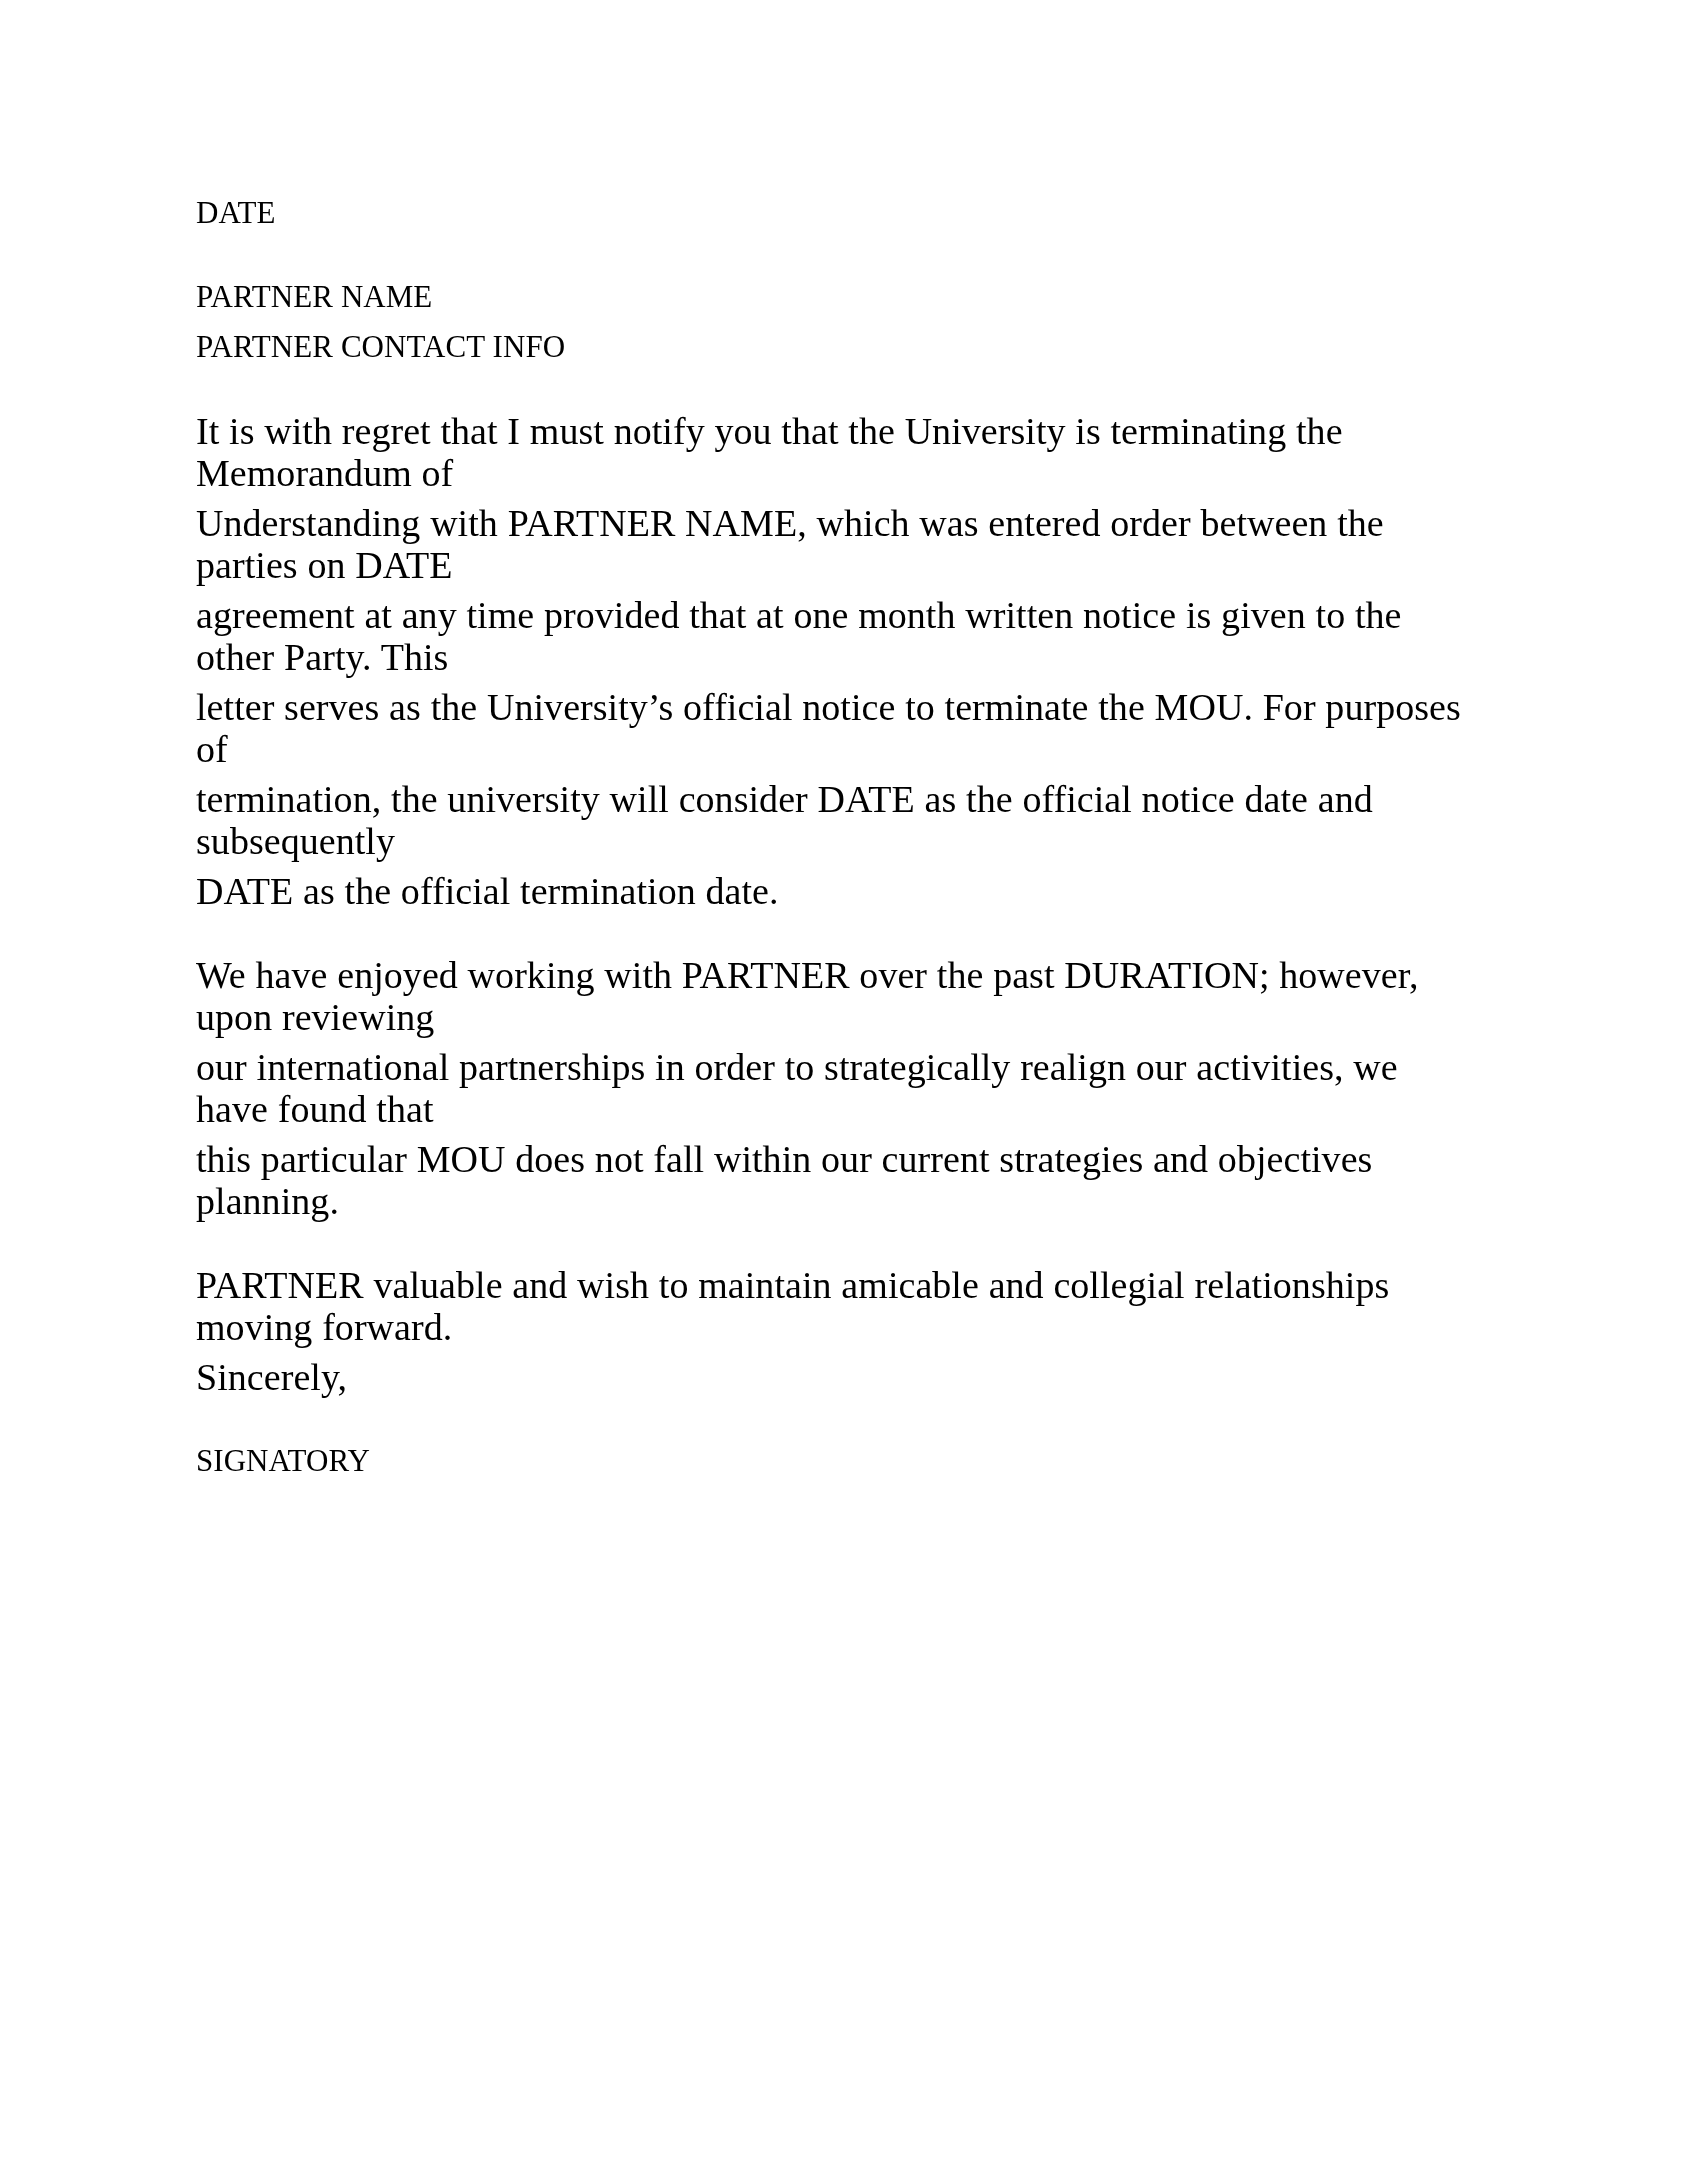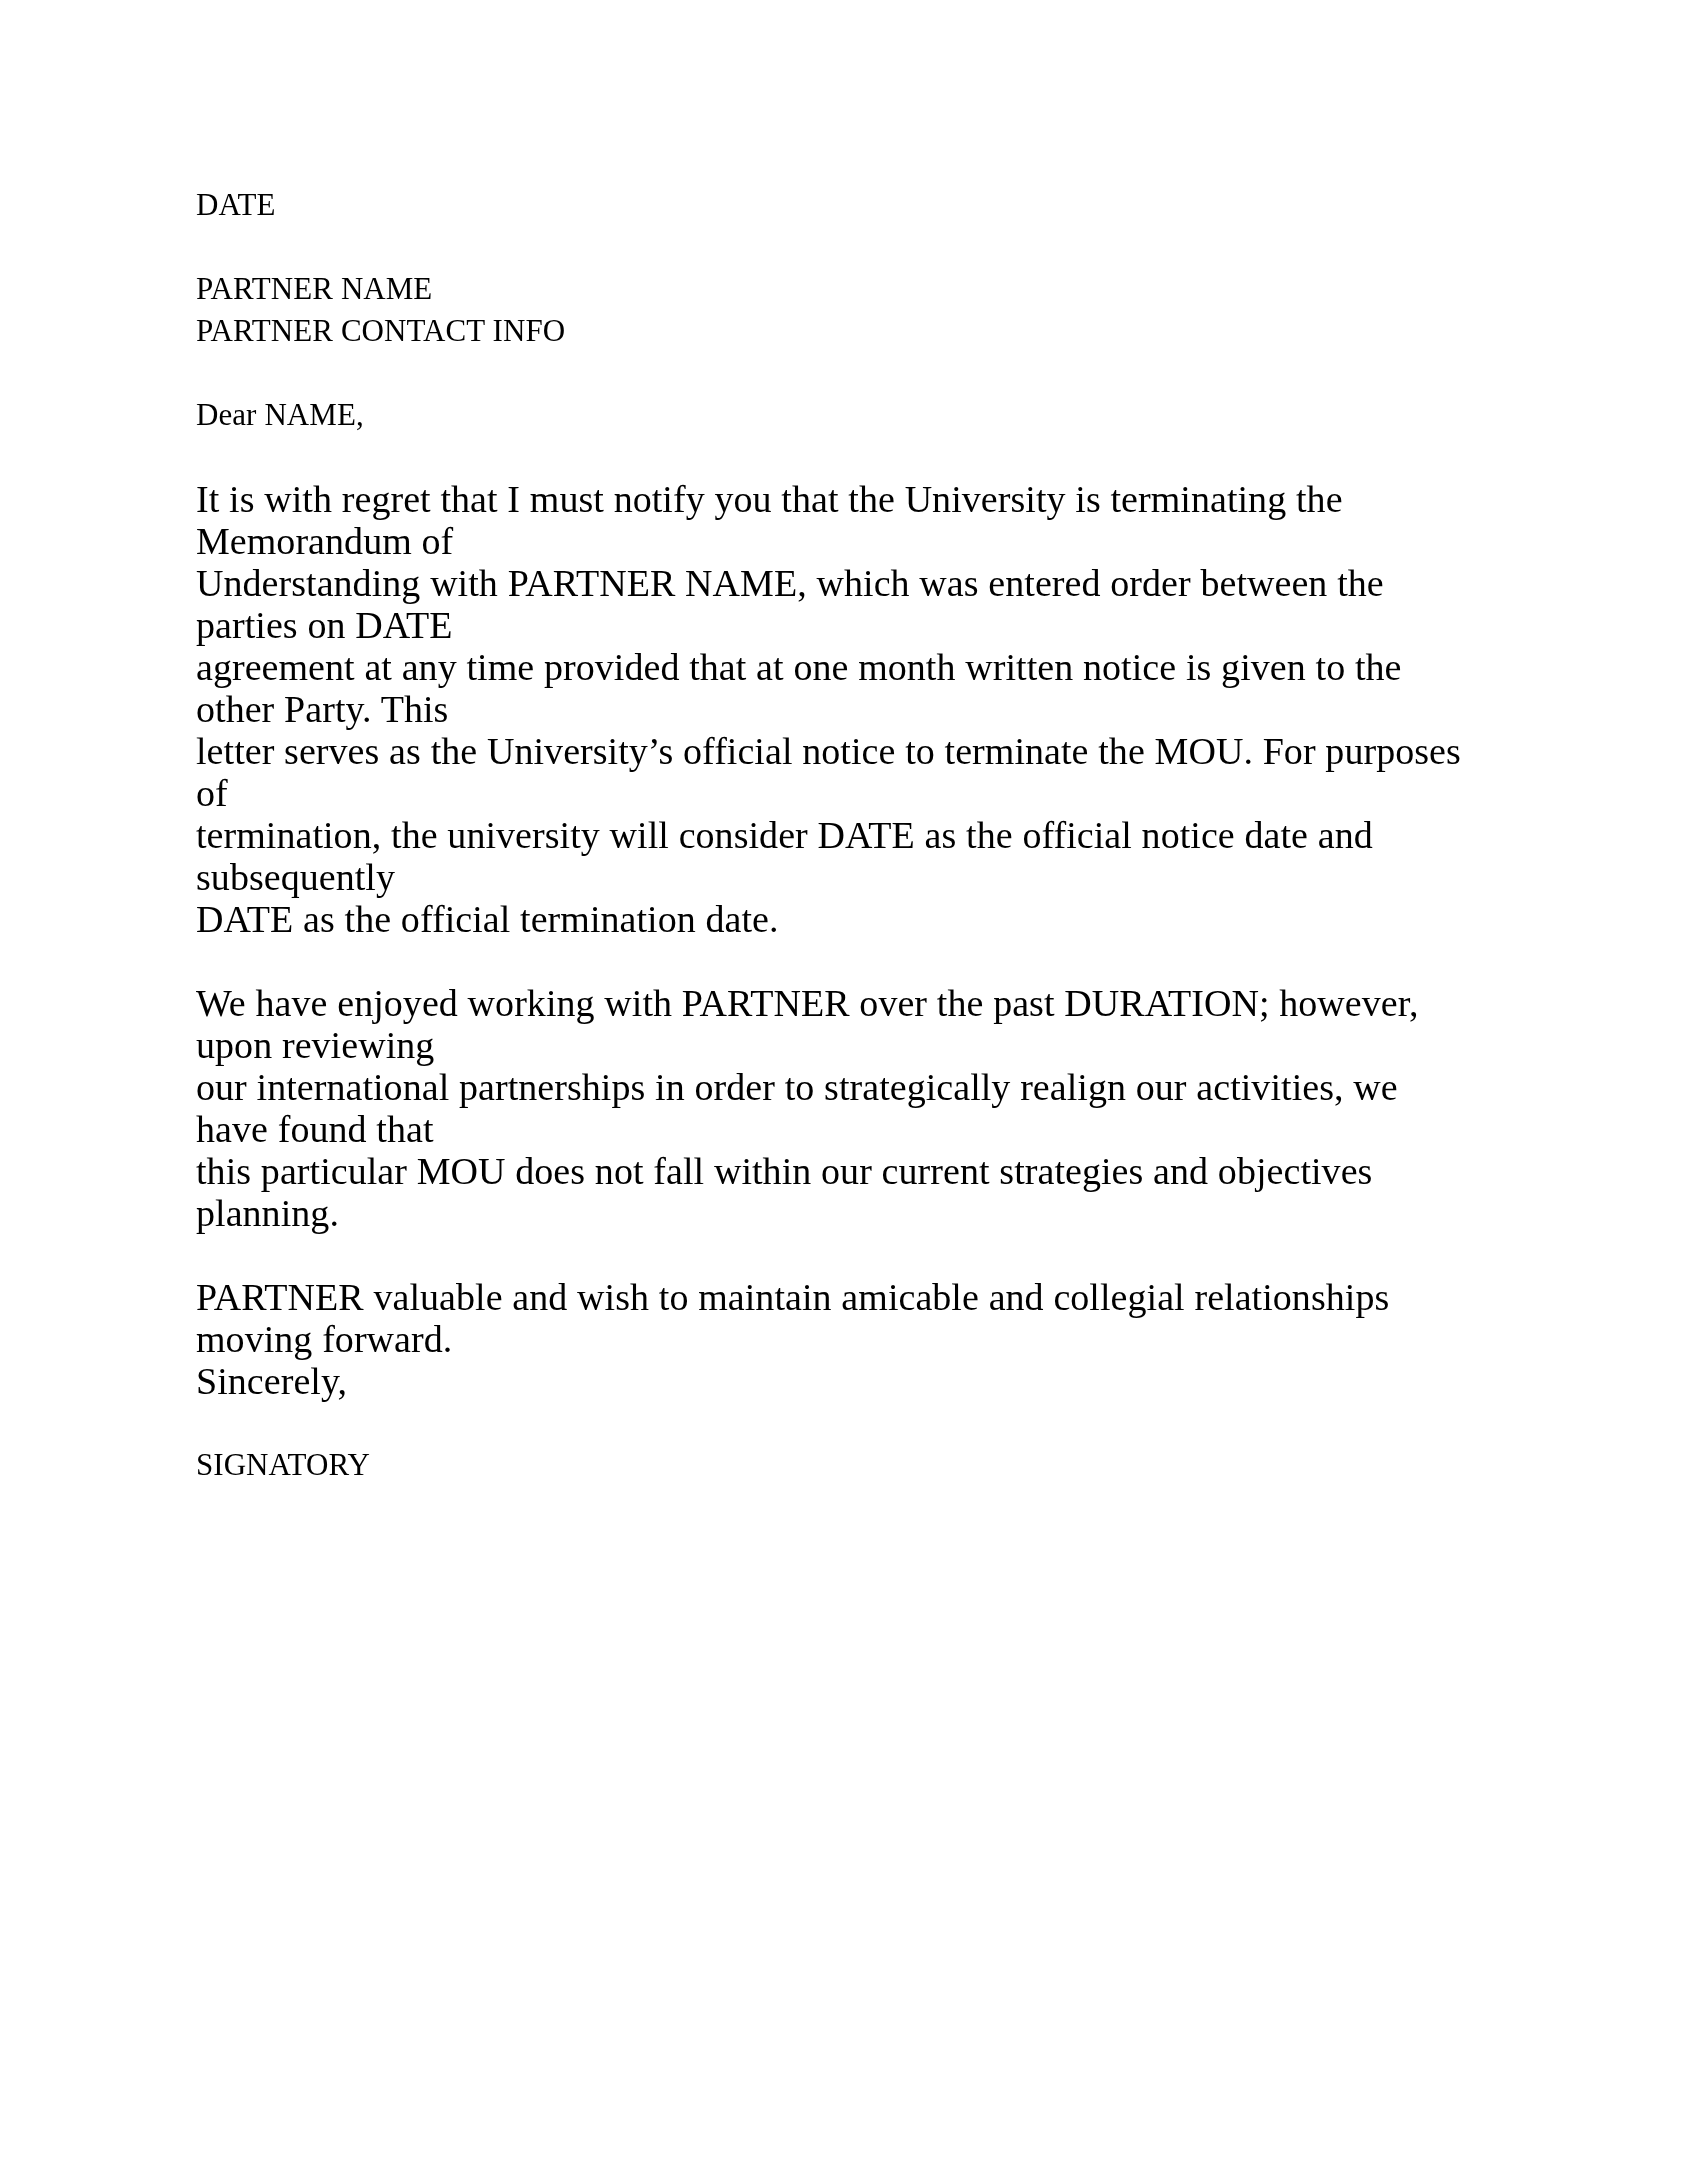--- a/index.html
+++ b/index.html
@@ -37,20 +37,21 @@
     word-spacing: 0.2px;
     text-align: left;
     margin: 0;
   }
   .gap-after {
     margin-bottom: 42px;
   }
   .line {
     display: block;
     white-space: pre-wrap;
+    margin-top: 8px;
   }
   .para .line {
     white-space: normal;
   }
   
   .para {
     font-size: 38px;
     line-height: 42px;
   }
 </style>
@@ -62,23 +63,20 @@
 
     <div class="blk gap-after">
       <span class="line">DATE</span>
     </div>
 
     <div class="blk gap-after">
       <span class="line">PARTNER NAME</span>
       <span class="line">PARTNER CONTACT INFO</span>
     </div>
 
-    <div class="blk gap-after">
-      <span class="line">Dear NAME,</span>
-    </div>
 
     <div class="blk para gap-after">
       <span class="line">It is with regret that I must notify you that the University is terminating the Memorandum of</span>
       <span class="line">Understanding with PARTNER NAME, which was entered order between the parties on DATE</span>
       <span class="line">agreement at any time provided that at one month written notice is given to the other Party.  This</span>
       <span class="line">letter serves as the University’s official notice to terminate the MOU. For purposes of</span>
       <span class="line">termination, the university will consider DATE as the official notice date and subsequently</span>
       <span class="line">DATE as the official termination date.</span>
     </div>
 

